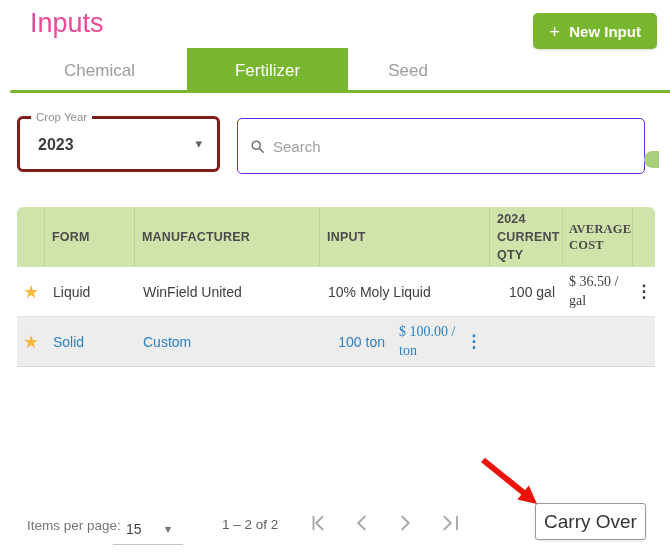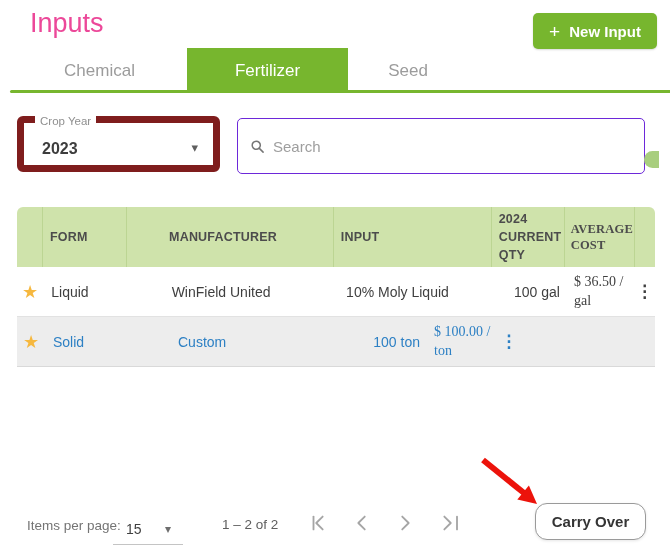--- a/index.html
+++ b/index.html
@@ -22,21 +22,21 @@
     font-size:17px;color:#9c9c9c;cursor:pointer;box-sizing:border-box;
   }
   .tab.active{background:#77b62e;color:#ffffff;}
   .tab-chemical{left:20px;width:159px;}
   .tab-fertilizer{left:179px;width:161px;margin-left:8px;}
   .tab-seed{left:328px;width:160px;}
   .tab-underline{position:absolute;left:10px;right:0;top:90px;height:3px;background:#77b62e;border-radius:2px 0 0 2px;}
   
   .crop-year{
     position:absolute;left:17px;top:116px;width:203px;height:56px;
-    border:7px solid #7f1d1d;border-radius:6px;box-sizing:border-box;cursor:pointer;background:#fff;
+    border:3px solid #7f1d1d;border-radius:6px;box-sizing:border-box;cursor:pointer;background:#fff;
   }
   .crop-year .cy-label{position:absolute;top:-8px;left:11px;background:#fff;padding:0 5px;font-size:11.5px;color:#8f8f8f;}
   .crop-year .cy-value{position:absolute;left:18px;top:17px;font-size:16px;font-weight:700;color:#3d3d3d;}
   .crop-year .cy-caret{position:absolute;right:15px;top:17px;font-size:13px;color:#5f5f5f;}
   .search-box{
     position:absolute;left:237px;top:118px;width:408px;height:56px;
     border:1px solid #6d28d9;border-radius:5px;box-sizing:border-box;
     display:flex;align-items:center;padding:0 12px;gap:6px;background:#fff;
   }
   .search-box input{
@@ -51,43 +51,43 @@
     display:flex;align-items:center;box-sizing:border-box;padding:0 7px;
     font-size:12.5px;font-weight:700;color:#4c4c4c;line-height:1.45;
     border-right:1px solid #bcd593;letter-spacing:.2px;
   }
   .th:last-child{border-right:none;}
   .tr{display:flex;height:49px;align-items:center;border-bottom:1px solid #e2e2e2;font-size:14px;color:#3f3f3f;background:#fff;}
   .tr.alt{background:#ededed;color:#2d80c4;border-bottom:1px solid #d9d9d9;}
   .td{box-sizing:border-box;padding:0 8px;}
   .c-star{width:28px;display:flex;justify-content:center;padding:0;}
   .c-form{width:90px;}
-  .c-manu{width:185px;margin-left:35px;}
+  .c-manu{width:185px;}
   .c-input{width:170px;}
   .c-qty{width:73px;text-align:right;}
   .c-cost{width:70px;line-height:1.32;padding:15px 6px;font-family:Liberation Serif, serif;}
   .c-menu{width:22px;padding:0;display:flex;justify-content:center;}
   .star{color:#f6b83f;font-size:18px;cursor:pointer;line-height:1;}
   .kebab{font-size:17px;font-weight:700;cursor:pointer;line-height:1;color:inherit;}
   
   .items-label{position:absolute;left:27px;top:518px;font-size:13.5px;color:#747474;}
   .page-size{
     position:absolute;left:113px;top:508px;width:70px;height:30px;
     border-bottom:1px solid #c4c4c4;cursor:pointer;margin-top:6px;
   }
   .page-size .ps-value{position:absolute;left:13px;top:7px;font-size:14px;color:#3f3f3f;}
   .page-size .ps-caret{position:absolute;right:12px;top:8px;font-size:12px;color:#6e6e6e;}
   .range-label{position:absolute;left:222px;top:517px;font-size:13.5px;color:#5e5e5e;}
   .pager{position:absolute;left:306px;top:510px;display:flex;gap:17px;}
   .pg-btn{width:26px;height:26px;display:flex;align-items:center;justify-content:center;cursor:pointer;background:none;border:none;padding:0;}
   .pg-btn svg{stroke:#a5a5a5;stroke-width:2;fill:none;stroke-linecap:round;stroke-linejoin:round;}
   .btn-carry{
     position:absolute;left:535px;top:503px;width:111px;height:37px;
-    background:#fff;border:1px solid #9a9a9a;border-radius:12px;
-    font-size:15px;font-weight:700;color:#343434;font-family:inherit;
+    background:#fff;border:1px solid #9a9a9a;border-radius:3px;
+    font-size:19px;font-weight:400;color:#343434;font-family:inherit;
     display:flex;align-items:center;justify-content:center;cursor:pointer;
     box-shadow:0 1px 3px rgba(0,0,0,.1);
   }
   .arrow-annot{position:absolute;left:477px;top:454px;width:72px;height:58px;pointer-events:none;}
 </style>
 </head>
 <body>
 
 <div class="page-title">Inputs</div>
 

